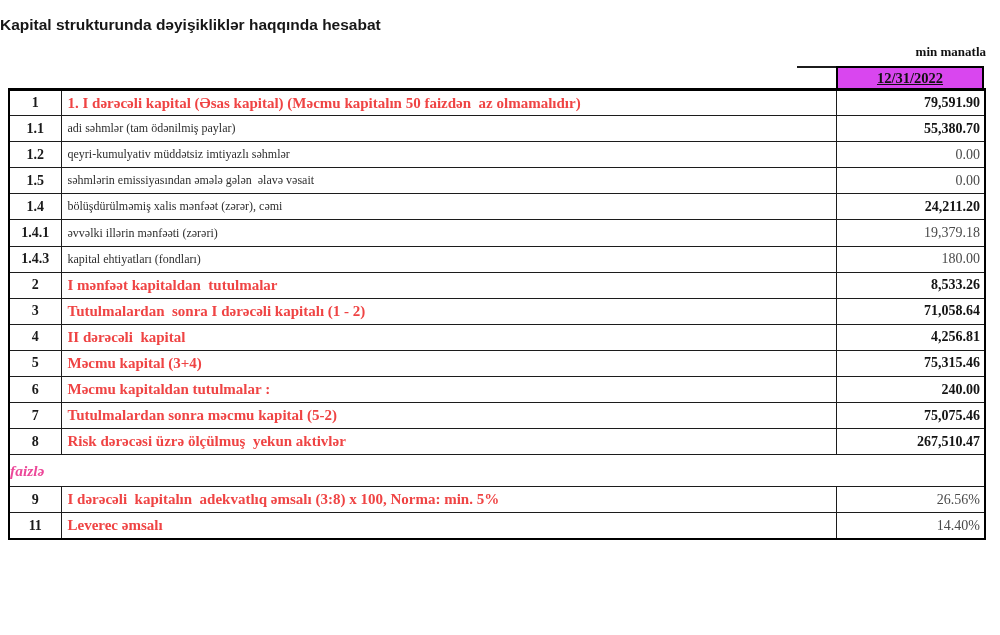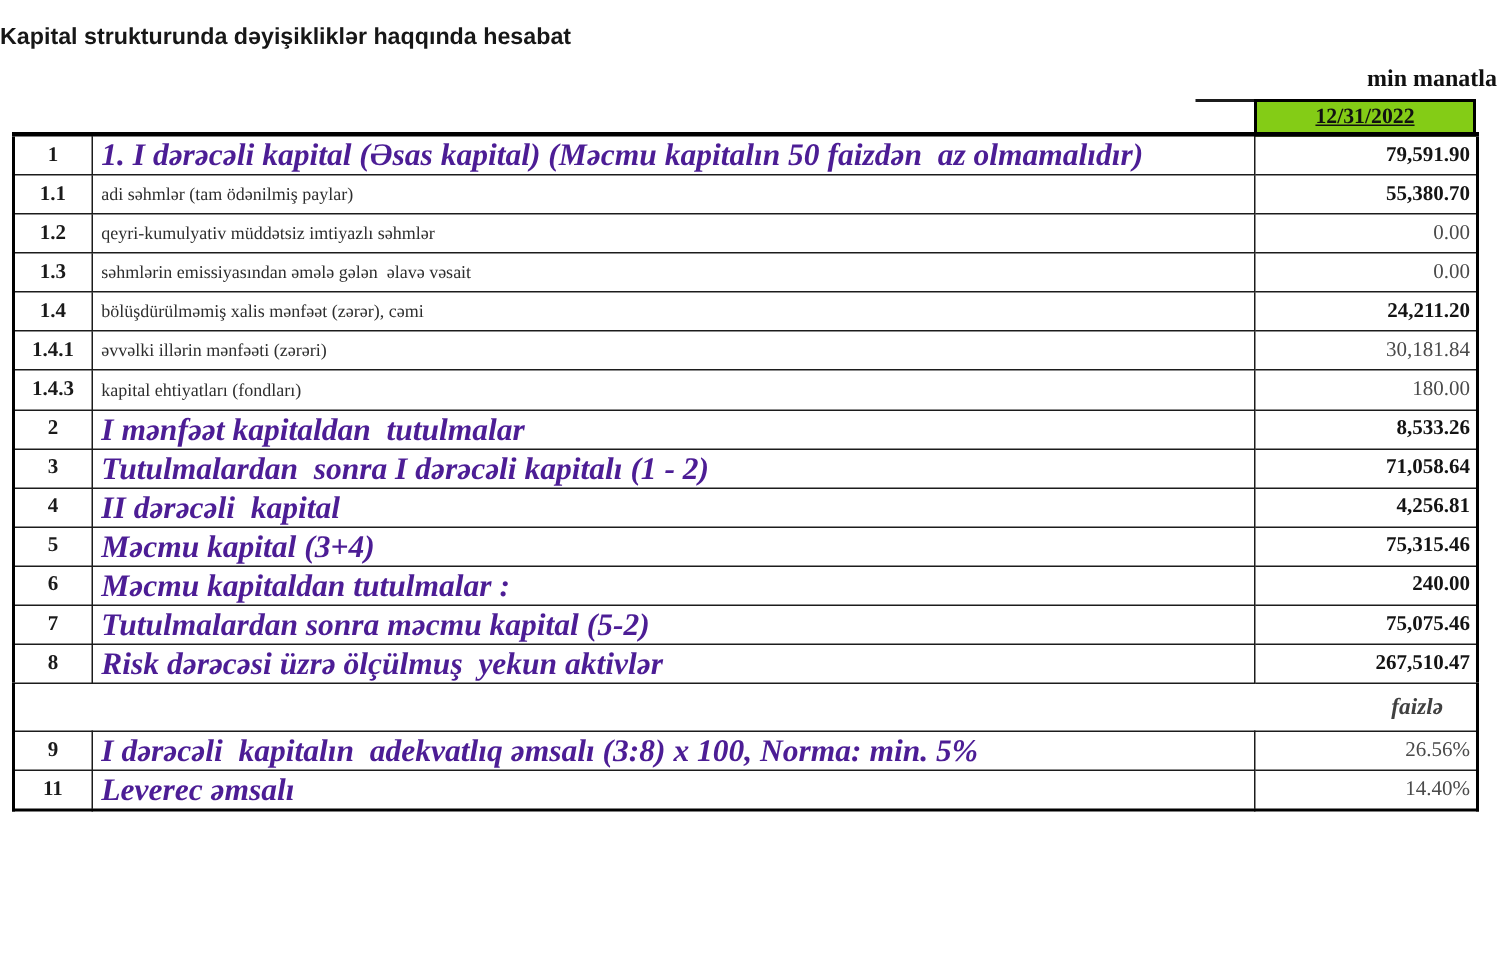--- a/index.html
+++ b/index.html
@@ -6,22 +6,22 @@
   html, body { width: 1000px; height: 635px; background: #ffffff; overflow: hidden; }
   body { position: relative; font-family: "Liberation Serif", "DejaVu Serif", serif; color: #1a1a1a; }
 
   .title {
     position: absolute; top: 16px; left: 0; width: 100%;
     text-align: left; font-family: "Liberation Sans", "DejaVu Sans", sans-serif;
     font-weight: bold; font-size: 15.5px; color: #171717;
   }
 
   .unit-label {
-    position: absolute; top: 44px; right: 2px;
-    font-weight: bold; font-size: 16px; color: #111;
+    position: absolute; top: 44px; right: 14px;
+    font-weight: bold; font-size: 13px; color: #111;
   }
 
   .date-cell {
     position: absolute; left: 836px; top: 66px; width: 148px; height: 25px;
     background: #FFFF00; border: 2px solid #000;
     display: flex; align-items: center; justify-content: center;
     font-weight: bold; font-size: 14.5px; text-decoration: underline; color: #111;
   }
   .header-tick {
     position: absolute; left: 797px; top: 66px; width: 41px; height: 2px; background: #1c1c1c;
@@ -46,39 +46,39 @@
     padding: 0 1px;
   }
   td.label {
     text-align: left; font-size: 12px; color: #2e2e2e;
     padding: 0 4px 0 6px; white-space: pre;
   }
   td.value {
     text-align: right; font-size: 14px; color: #4a4a4a;
     padding: 0 4px 0 2px;
   }
-  td.label.b { font-weight: bold; color: #4c1d95; font-size: 21px; font-style: italic; }
+  td.label.b { font-weight: bold; color: #ef4444; font-size: 15px; }
   td.value.b { font-weight: bold; color: #141414; }
 
   td.unit-cell {
-    text-align: right; font-weight: bold; font-style: italic;
-    font-size: 15.5px; color: #404040; padding-right: 22px;
+    font-weight: bold; font-style: italic;
+    font-size: 15.5px; color: #ec4899; padding-right: 22px;
     border-left: 2px solid #000; border-right: 2px solid #000;
   }
 </style>
 </head>
 <body>
 
 <div class="title">Kapital strukturunda dəyişikliklər haqqında hesabat</div>
 
 <div class="unit-label">min manatla</div>
 
 <div class="header-tick"></div>
 
-<div class="date-cell" style="background: #84cc16;">12/31/2022</div>
+<div class="date-cell" style="background: #d946ef;">12/31/2022</div>
 
 <table class="report">
   <colgroup>
     <col class="c-num">
       <col class="c-label">
       <col class="c-value">
   </colgroup>
   <tbody>
       <tr class="data-row">
     <td class="num">1</td>
@@ -89,33 +89,33 @@
     <td class="num">1.1</td>
     <td class="label">adi səhmlər (tam ödənilmiş paylar)</td>
     <td class="value b">55,380.70</td>
   </tr>
       <tr class="data-row">
     <td class="num">1.2</td>
     <td class="label">qeyri-kumulyativ müddətsiz imtiyazlı səhmlər</td>
     <td class="value">0.00</td>
   </tr>
       <tr class="data-row">
-    <td class="num">1.3</td>
+    <td class="num">1.5</td>
     <td class="label">səhmlərin emissiyasından əmələ gələn  əlavə vəsait</td>
     <td class="value">0.00</td>
   </tr>
       <tr class="data-row">
     <td class="num">1.4</td>
     <td class="label">bölüşdürülməmiş xalis mənfəət (zərər), cəmi</td>
     <td class="value b">24,211.20</td>
   </tr>
       <tr class="data-row">
     <td class="num">1.4.1</td>
     <td class="label">əvvəlki illərin mənfəəti (zərəri)</td>
-    <td class="value">30,181.84</td>
+    <td class="value">19,379.18</td>
   </tr>
       <tr class="data-row">
     <td class="num">1.4.3</td>
     <td class="label">kapital ehtiyatları (fondları)</td>
     <td class="value">180.00</td>
   </tr>
       <tr class="data-row">
     <td class="num">2</td>
     <td class="label b">I mənfəət kapitaldan  tutulmalar</td>
     <td class="value b">8,533.26</td>

